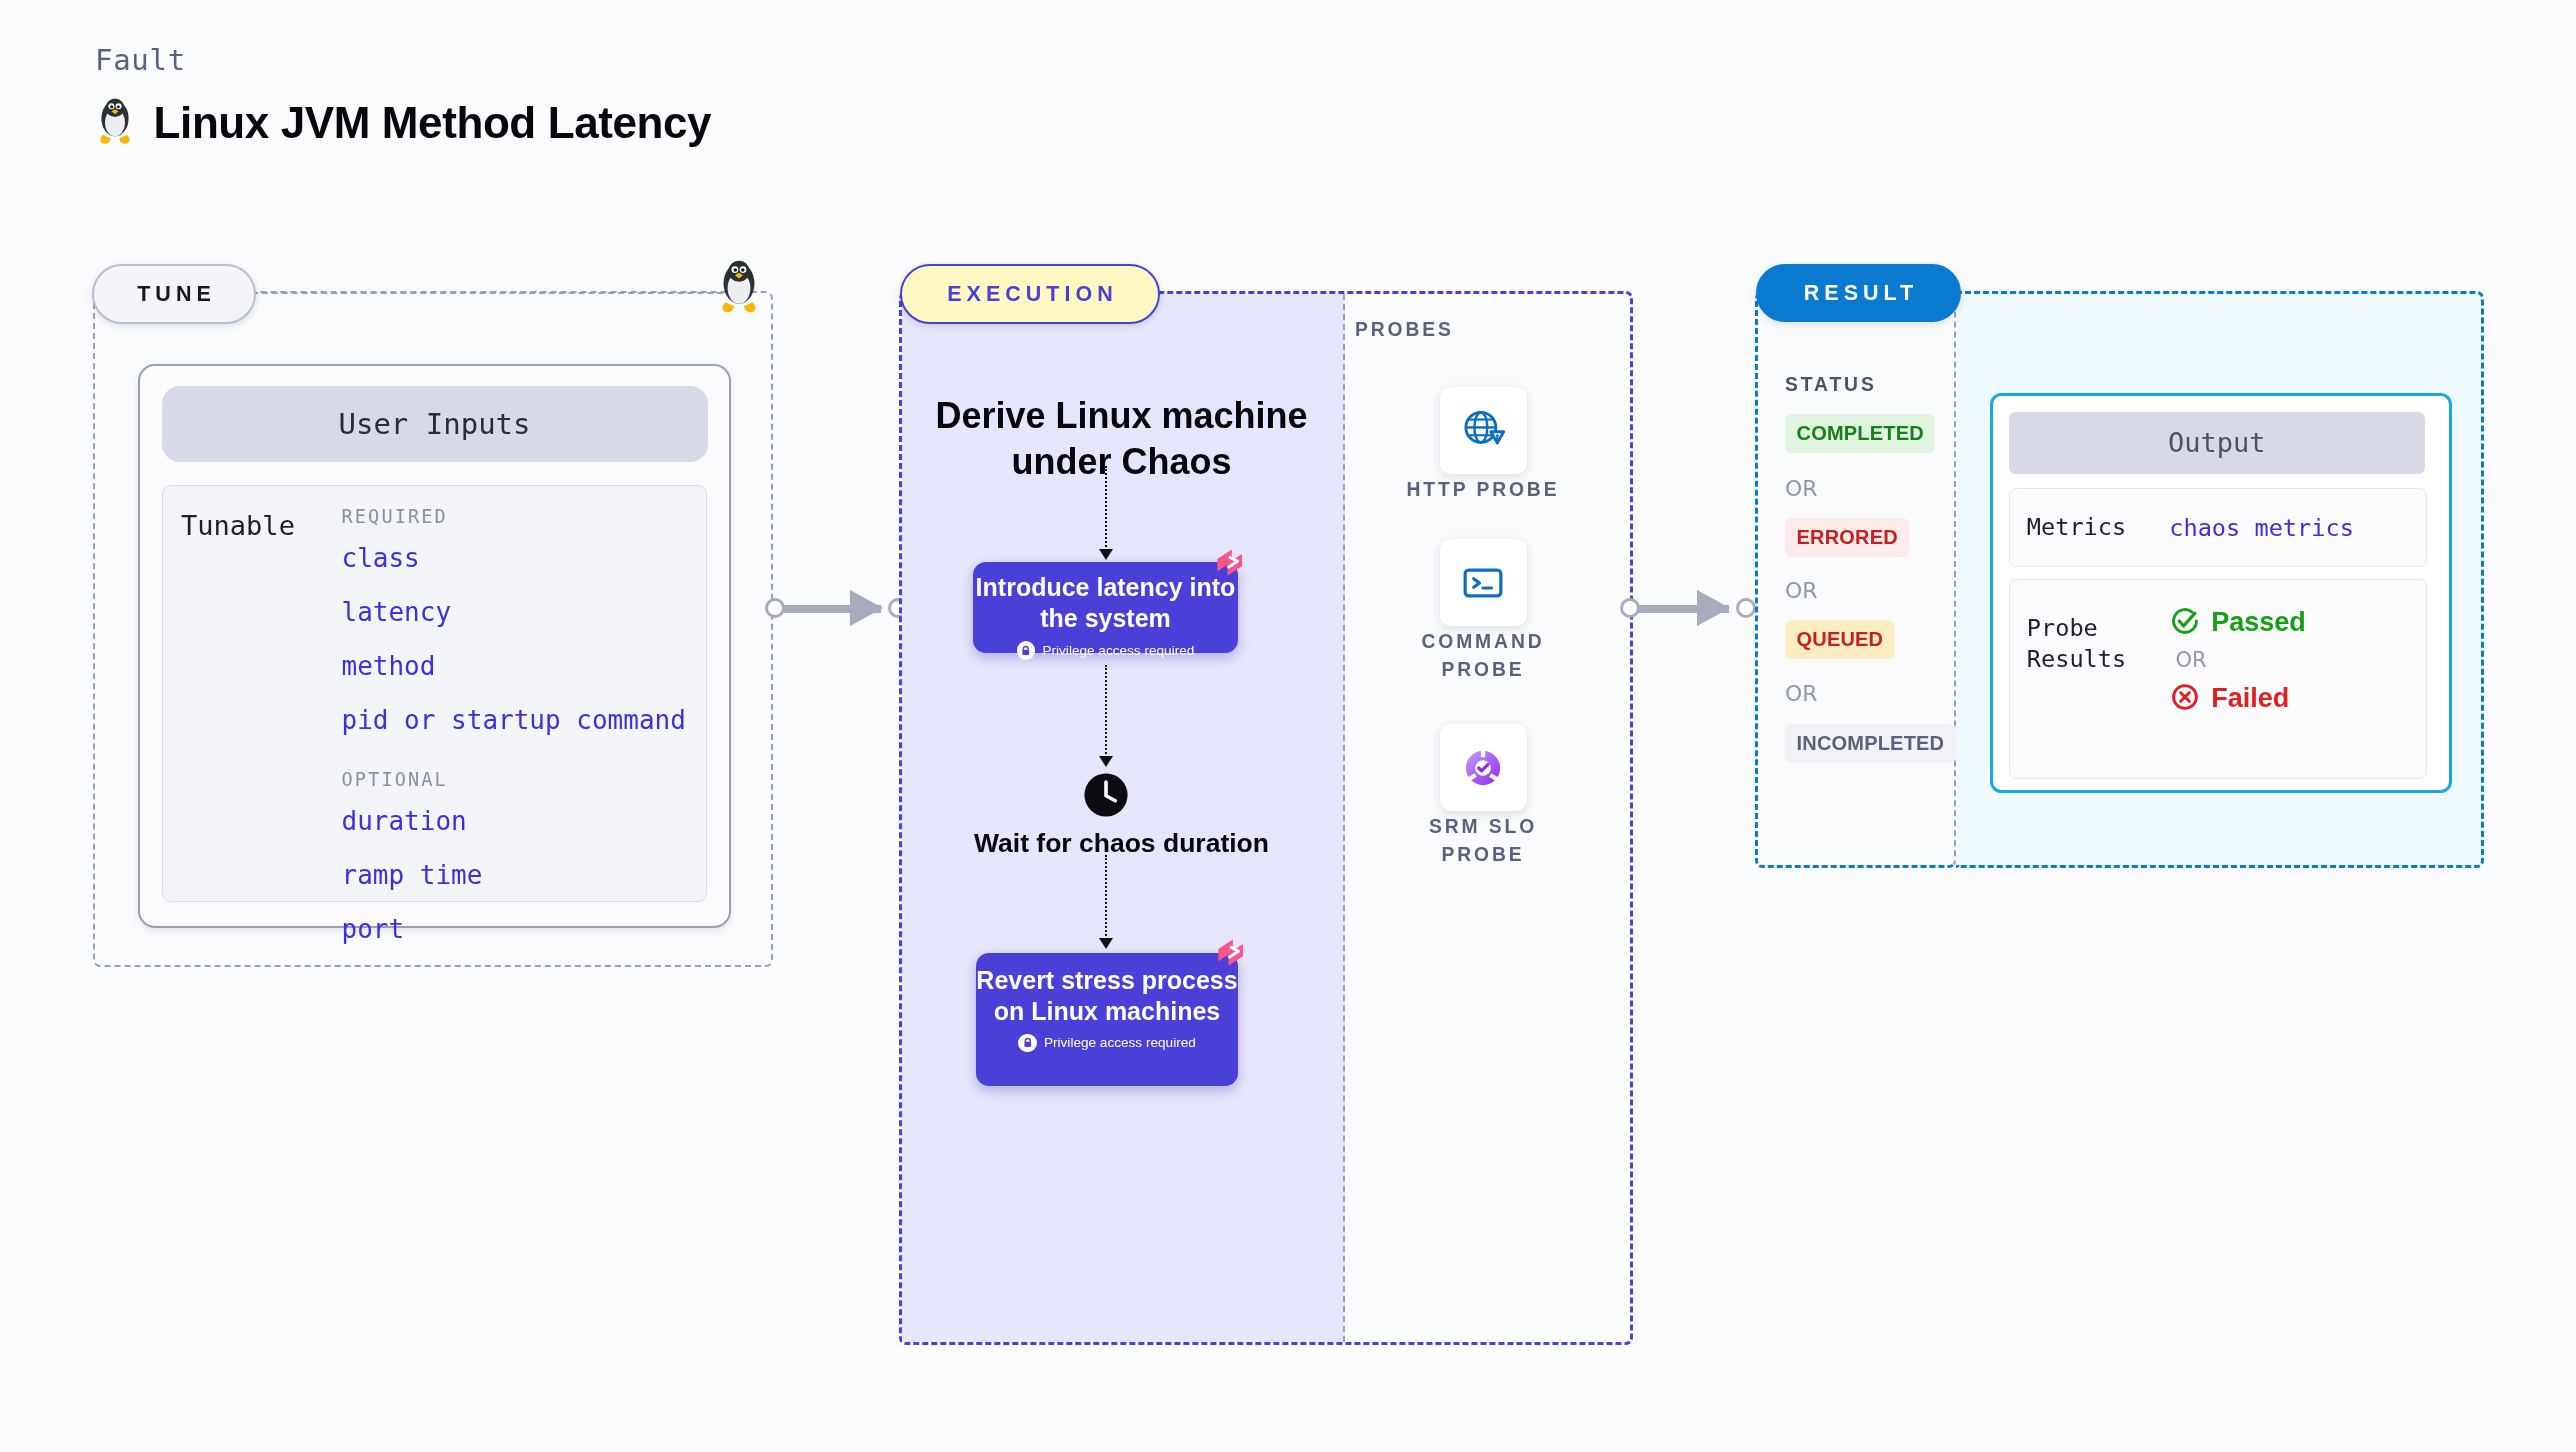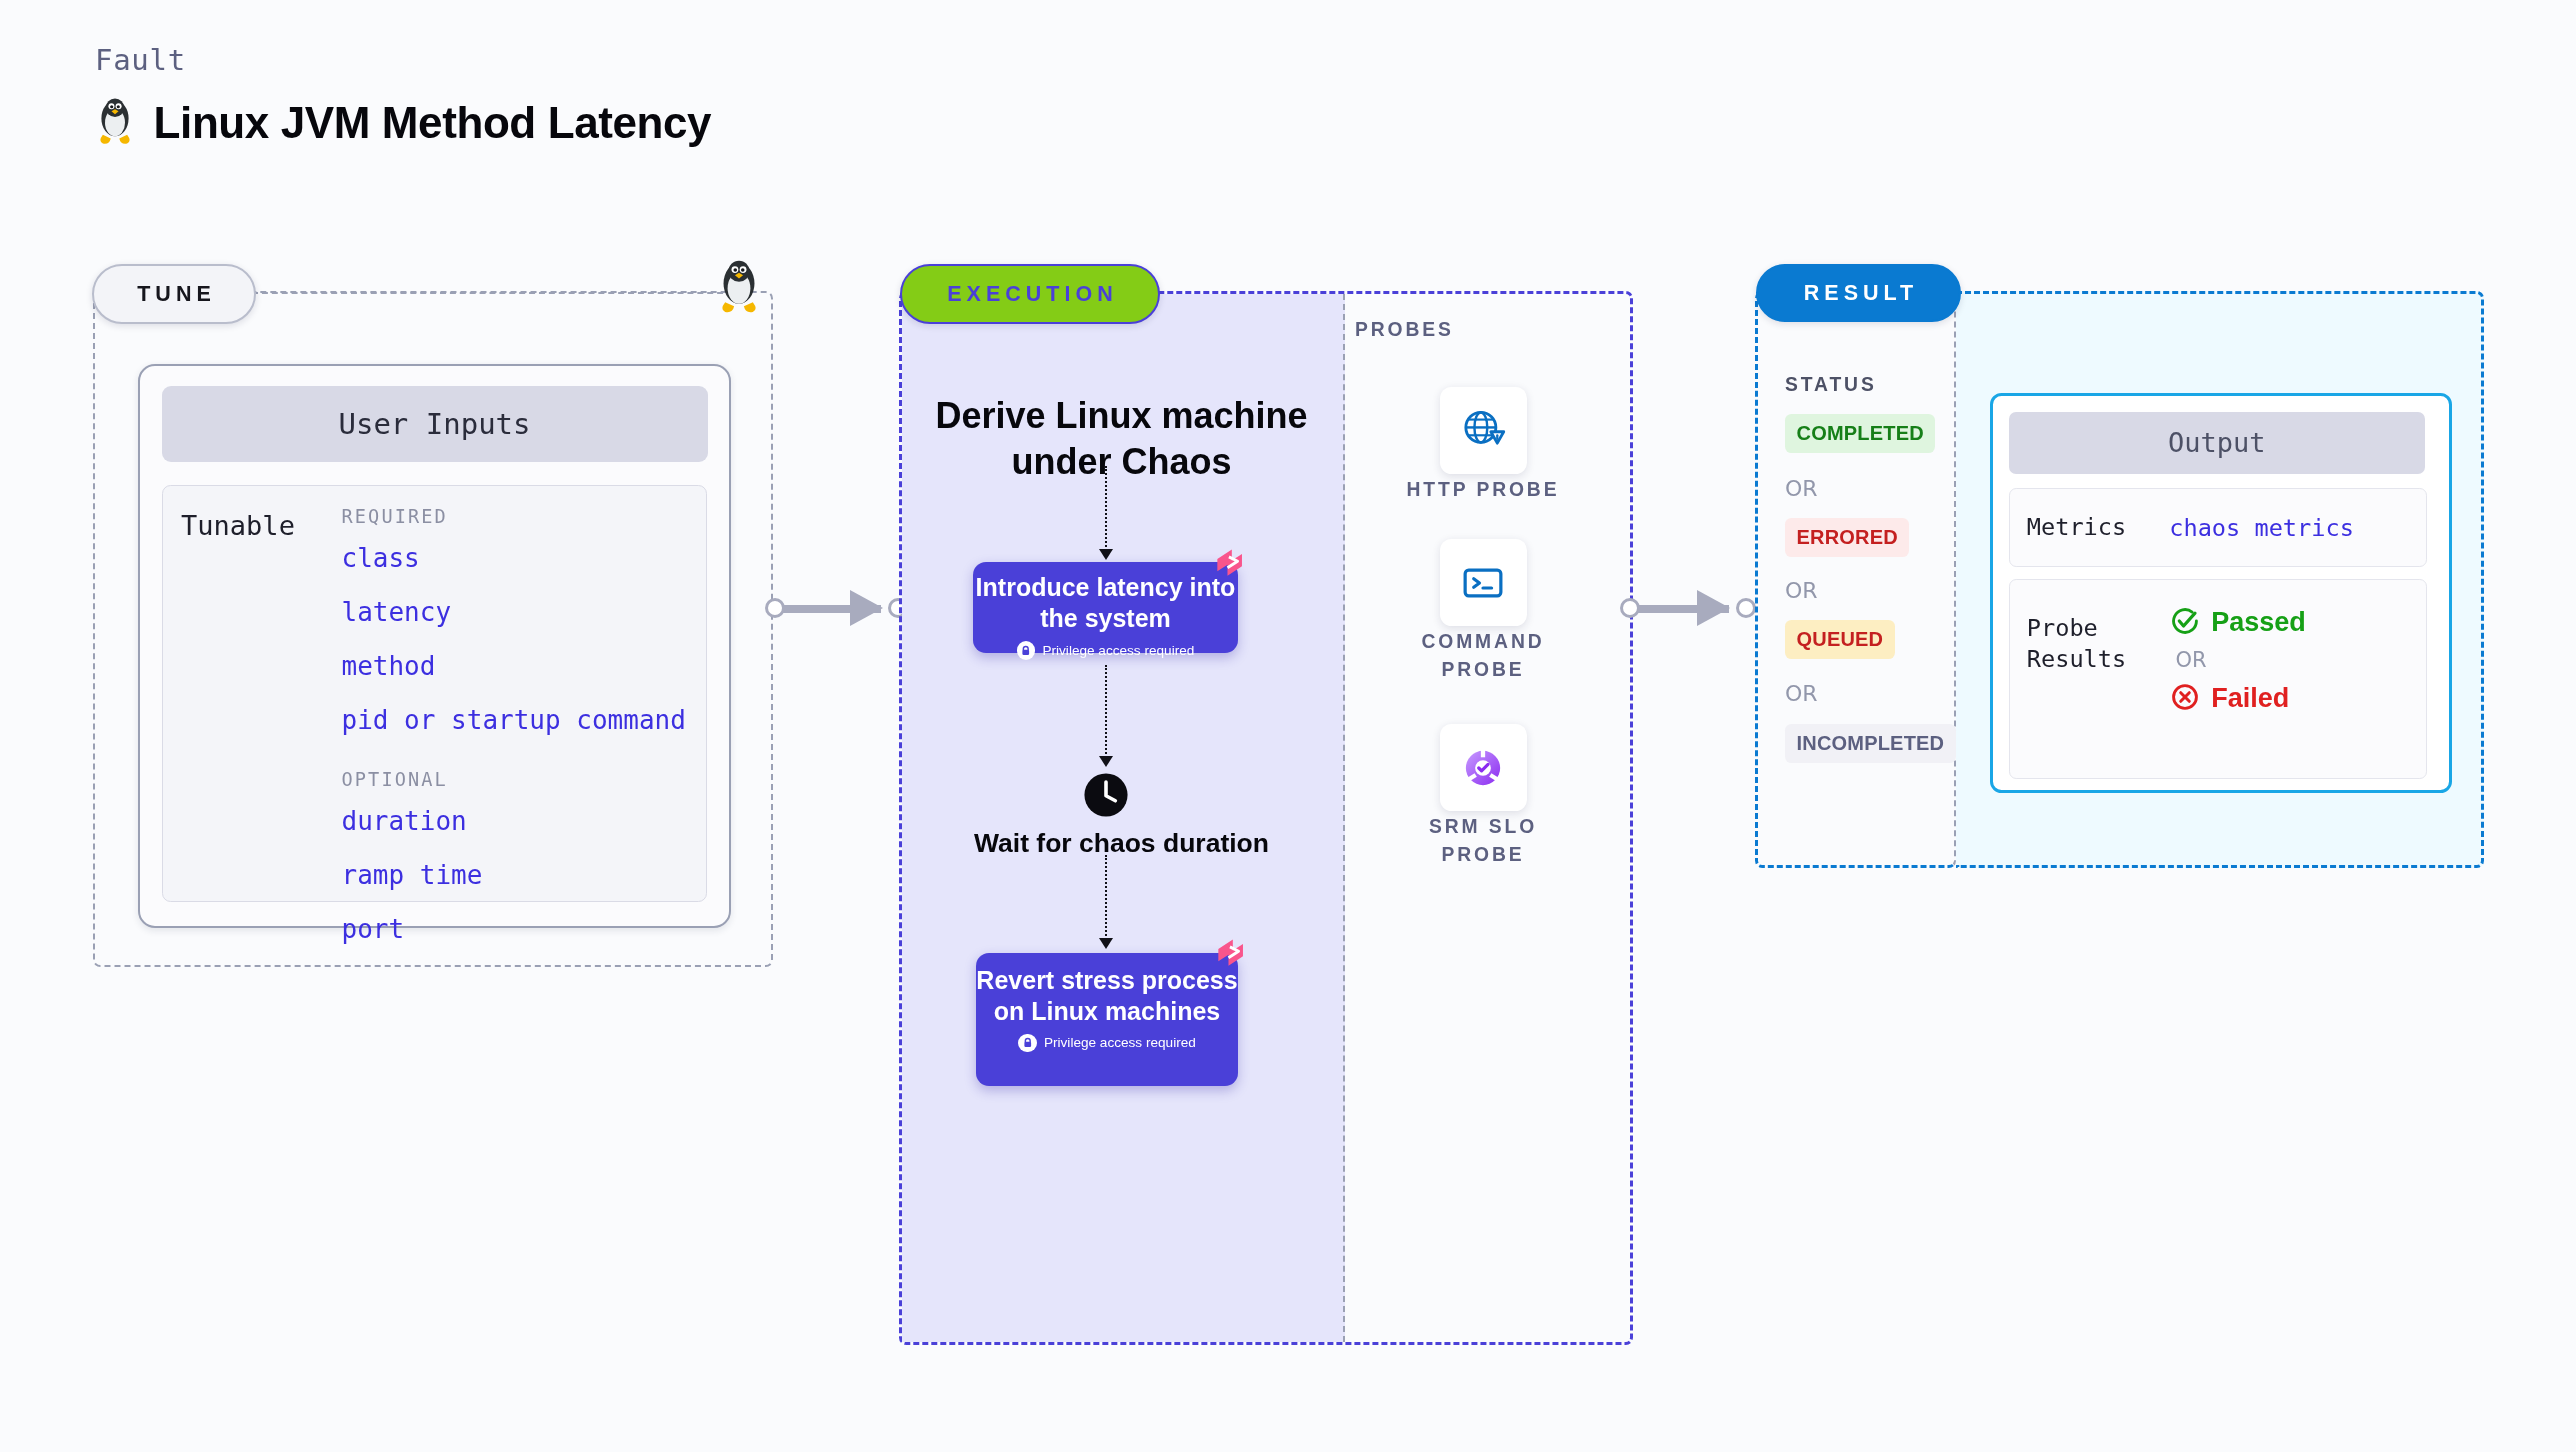--- a/index.html
+++ b/index.html
@@ -49,21 +49,21 @@
     text-indent: 5px;
     z-index: 6;
     box-shadow: 0 2.1px 7.2px rgba(20,25,60,.13);
   }
   .badge-tune {
     left: 92px; top: 264px; width: 160px; height: 56px;
     background: #f3f4f8; border: 2.1px solid #b9bdcc; color: #16161d;
   }
   .badge-exec {
     left: 900px; top: 264px; width: 256px; height: 56px;
-    background: #84cc16; border: 2.1px solid #4a40d8; color: #4a40d8;
+    background: #fef9c3; border: 2.1px solid #4a40d8; color: #4a40d8;
   }
   .badge-result {
     left: 1756px; top: 264px; width: 201px; height: 54px;
     background: #0a7ad1; border: 2.1px solid #0a7ad1; color: #ffffff;
   }
 
   
   #tune-panel {
     position: absolute; left: 93px; top: 291px;
     width: 676px; height: 672px;
@@ -76,21 +76,21 @@
     width: 589px; height: 560px;
     background: #fbfbfd;
     border: 2.9px solid #9aa0b4;
     border-radius: 17px;
     box-shadow: 0 2.9px 7.2px rgba(30,35,70,.10);
   }
   #user-inputs-header {
     position: absolute; left: 21.5px; top: 20px;
     width: 546px; height: 76px;
     background: #d8d9e6;
-    border-radius: 9px;
+    border-radius: 18px;
     display: flex; align-items: center; justify-content: center;
     font-family: "DejaVu Sans Mono", monospace;
     font-size: 29px; color: #2a2c3b;
   }
   #tunable-box {
     position: absolute; left: 21.5px; top: 119px;
     width: 543px; height: 415px;
     background: #f4f5f9;
     border: 1.4px solid #dadbe6;
     border-radius: 8.6px;

